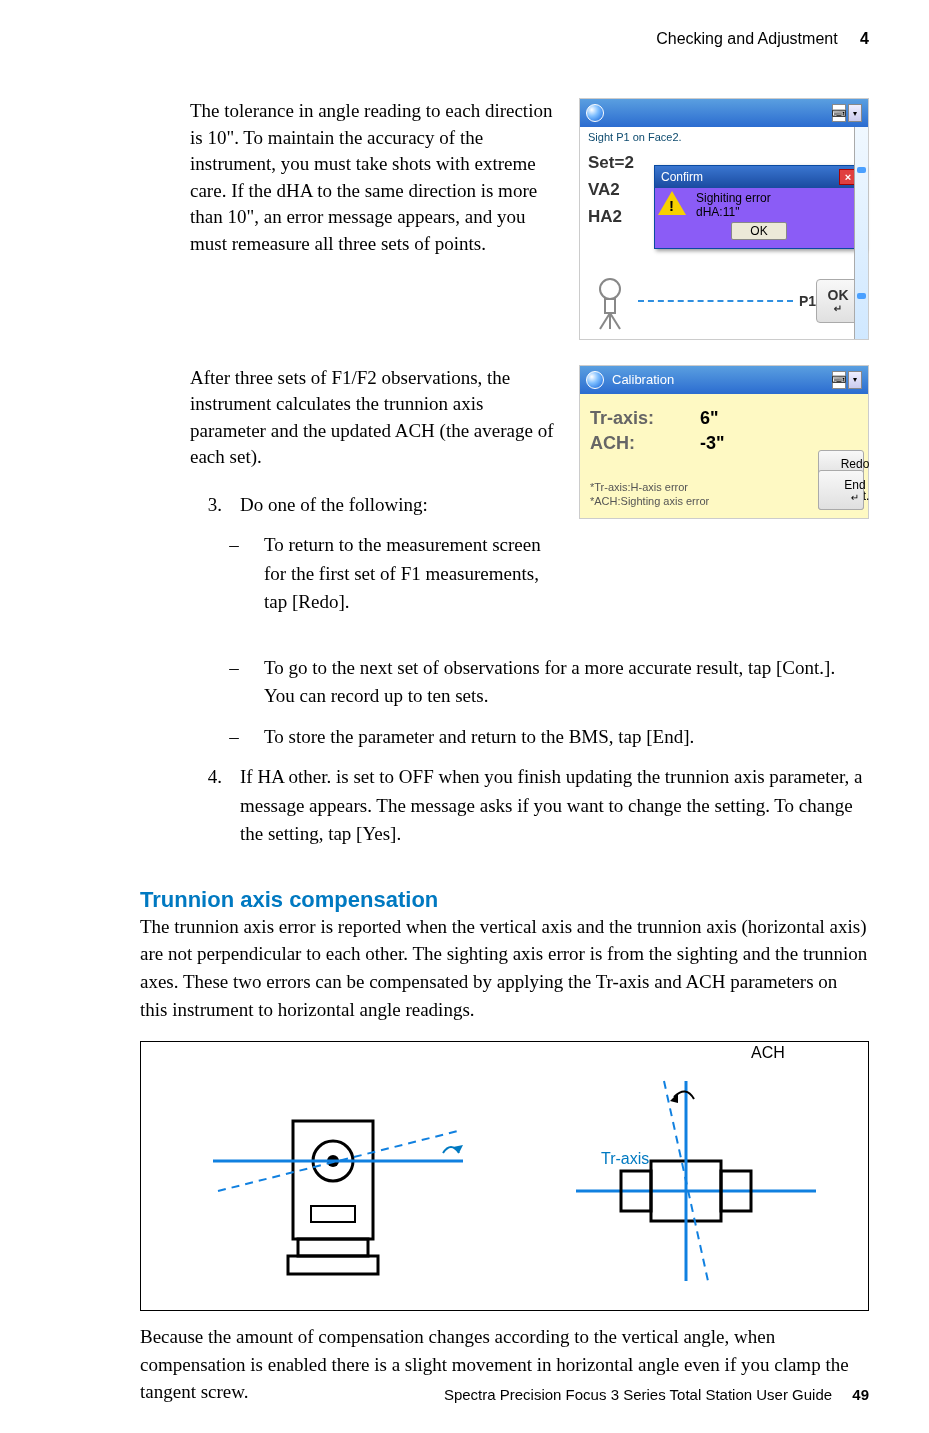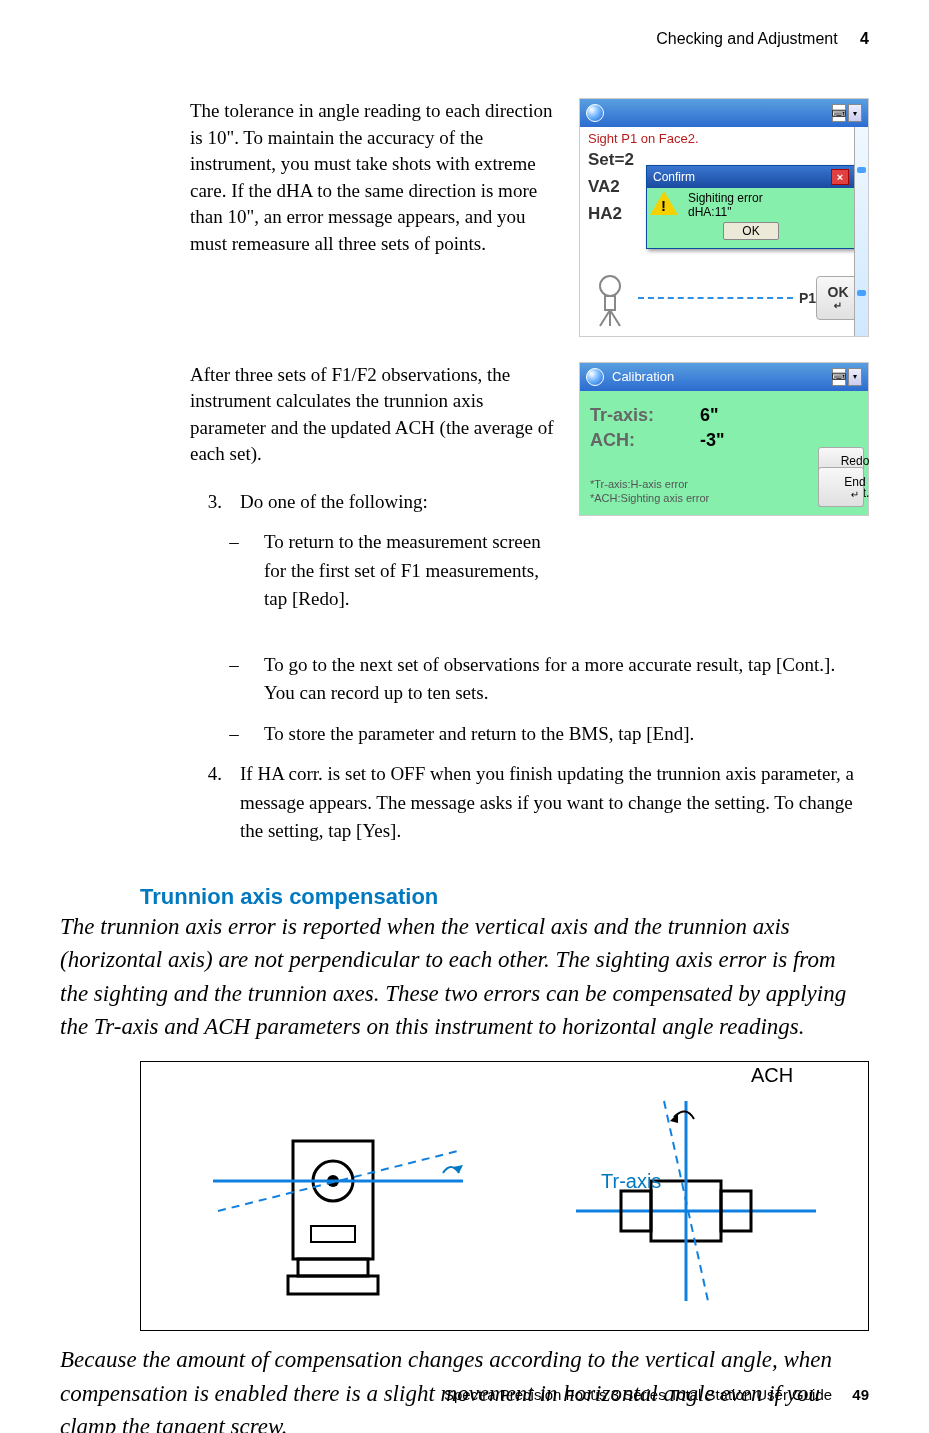--- a/index.html
+++ b/index.html
@@ -12,64 +12,64 @@
     .text-with-screenshot > .text-col { flex: 1; font-size: 19px; line-height: 1.4; }
     .text-with-screenshot > .shot-col { width: 290px; flex-shrink: 0; }
     
     .shot1 { border: 1px solid #ccc; background: #fff; font-family: Arial, sans-serif; position: relative; }
     .shot-titlebar { height: 28px; background: linear-gradient(#5a9fe0,#2b6cd0); display: flex; align-items: center; padding: 0 6px; gap: 4px; }
     .shot-titlebar .logo { width: 18px; height: 18px; background: radial-gradient(circle at 30% 30%, #fff, #7fbfff 40%, #0b5ed7); border-radius: 50%; border: 1px solid #fff; }
     .shot-titleright { margin-left: auto; display:flex; align-items:center; gap:2px; }
     .shot-pin { width: 14px; height: 18px; background: #fff; border:1px solid #888; display:flex; align-items:center; justify-content:center; font-size:10px; }
     .shot-dd { width: 14px; height: 18px; background: linear-gradient(#eef,#cce); border:1px solid #888; display:flex; align-items:center; justify-content:center; font-size:8px; }
     .shot-body { padding: 4px 8px 8px 8px; font-size: 14px; color: #333; position: relative; }
-    .shot-instr { color:#b91c1c; font-size: 13px; }
+    .shot-instr { color:#0c4a6e; font-size: 11px; margin-bottom: 6px; }
     .shot-data { font-weight: bold; font-size: 17px; font-family: Arial, sans-serif; line-height: 1.6; }
     .sidebar-vert { position:absolute; right:0; top:28px; bottom:0; width:14px; background: linear-gradient(#f0f8ff,#d0e8ff); border-left:1px solid #aaa; }
     .sidebar-vert::before,.sidebar-vert::after{content:'';position:absolute;left:2px;right:2px;height:6px;background:#4aa0ff;border-radius:2px;}
     .sidebar-vert::before{top:40px;} .sidebar-vert::after{bottom:40px;}
-    .confirm-dialog { position: absolute; top: 38px; right: 12px; width: 210px; background: #86efac; border: 1px solid #0a4aa0; box-shadow: 2px 2px 4px rgba(0,0,0,.4); font-family: Tahoma, Arial, sans-serif; }
+    .confirm-dialog { position: absolute; top: 38px; right: 4px; width: 210px; background: #8b5cf6; border: 1px solid #0a4aa0; box-shadow: 2px 2px 4px rgba(0,0,0,.4); font-family: Tahoma, Arial, sans-serif; }
     .confirm-title { background: linear-gradient(#3a76d0,#1a4aa0); color: #fff; font-size: 12px; padding: 3px 6px; display: flex; align-items: center; }
     .confirm-title .x { margin-left: auto; width: 18px; height: 16px; background: #e04040; border:1px solid #a00; color:#fff; display:flex; align-items:center; justify-content:center; font-size:11px; font-weight:bold; }
     .confirm-body { display: flex; padding: 3px; gap: 10px; align-items: center; font-size: 12px; color:#000; }
     .warn-icon { width: 28px; height: 28px; flex-shrink:0; }
     .warn-tri { width:0;height:0;border-left:14px solid transparent;border-right:14px solid transparent;border-bottom:24px solid #f7d000; position:relative; }
     .warn-tri::after{content:'!';position:absolute;left:-3px;top:6px;font-weight:bold;color:#000;font-size:15px;}
     .confirm-btn-row { text-align: center; padding-bottom: 8px; }
     .confirm-btn-row button { font-family: Tahoma, Arial, sans-serif; font-size: 12px; padding: 1px 18px; background:#ece9d8; border:1px solid #888; border-radius:2px; }
     .shot-lower { display:flex; align-items:center; margin-top: 40px; }
     .target-ico { width: 44px; height: 60px; position: relative; }
     .dashed-line { border-top:2px dashed #2f8fe0; flex:1; height:0; margin: 0 6px; }
     .p1 { font-weight:bold; font-size:14px; }
     .ok-soft { margin-left:auto; width:44px; height:44px; background:linear-gradient(#f8f8f8,#e0e0e0); border:1px solid #aaa; border-radius:4px; display:flex; flex-direction:column; align-items:center; justify-content:center; font-weight:bold; font-size:14px; }
     .ok-soft small{font-size:10px;}
     
-    .shot2 { border: 1px solid #ccc; background: #86efac; font-family: Arial, sans-serif; position: relative; }
+    .shot2 { border: 1px solid #ccc; background: #fef9c3; font-family: Arial, sans-serif; position: relative; }
     .shot2 .shot-titlebar .title-text { color:#fff; font-size:13px; margin-left:4px; }
     .shot2-body { padding: 10px 54px 10px 10px; position: relative; }
     .calib-row { display:flex; font-size:18px; font-weight:bold; margin:4px 0; }
     .calib-row .k{width:110px;color:#666;} .calib-row .v{flex:1;}
     .shot2-notes { font-size:11px; color:#555; margin-top:26px; line-height:1.3; }
     .shot2-btns { position:absolute; right:4px; top:56px; display:flex; flex-direction:column; gap:4px; }
     .shot2-btns .sb, .shot2-end { width:46px; height:28px; background:linear-gradient(#f8f8f8,#e0e0e0); border:1px solid #aaa; border-radius:3px; display:flex; align-items:center; justify-content:center; font-size:12px;padding-left:28px; }
     .shot2-end { position:absolute; right:4px; bottom:8px; height:40px; flex-direction:column; }
     
     .num-item { display:flex; margin-bottom:6px; gap:18px; font-size:19px; line-height:1.5; }
     .num-item .num { width:32px; text-align:right; flex-shrink:0; }
     .num-item .body { flex:1; }
     .dash-item { display:flex; gap:18px; margin: 12px 0; font-size:19px; line-height:1.5; }
     .dash-item .dash { width:24px; text-align:center; flex-shrink:0; margin-left:32px; }
     .dash-item .body { flex:1; }
     .step4 { margin-top: 10px; }
     
     .section-head { margin-top: 38px; margin-left: 80px; font-family: Arial, Helvetica, sans-serif; font-weight: bold; color: #0079c1; font-size: 22px; margin-bottom: 0; }
-    .section-para { font-size: 23px; line-height: 1.45; font-style: italic; }
+    .section-para { margin-left: 80px; font-size: 19px; line-height: 1.45; }
     
     .diagram-box { margin: 18px 0 12px 80px; border: 1px solid #000; padding: 10px 0; display:flex; align-items:center; justify-content:space-around; height: 270px; position: relative; }
-    .diagram-label { position:absolute; font-family: Arial, sans-serif; font-size:20px; }
+    .diagram-label { position:absolute; font-family: Arial, sans-serif; font-size:16px; }
     .label-tr { left: 460px; top: 108px; color: #0079c1; }
     .label-ach { left: 610px; top: 2px; color: #000; }
     .station-front svg, .station-side svg { display:block; }
     
     .page-footer { position:absolute; bottom: 30px; right: 60px; font-family: Arial, sans-serif; font-size: 15px; }
     .page-footer .pn { font-weight: bold; margin-left: 16px; }
   </style>
 </head>
 <body>
 
@@ -191,21 +191,21 @@
     <div class="dash-item">
       <div class="dash">–</div>
       <div class="body">To go to the next set of observations for a more accurate result, tap [Cont.]. You can record up to ten sets.</div>
     </div>
     <div class="dash-item">
       <div class="dash">–</div>
       <div class="body">To store the parameter and return to the BMS, tap [End].</div>
     </div>
     <div class="num-item step4">
       <div class="num">4.</div>
-      <div class="body">If HA corr. is set to OFF when you finish updating the trunnion axis parameter, a message appears. The message asks if you want to change the setting. To change the setting, tap [Yes].</div>
+      <div class="body">If HA other. is set to OFF when you finish updating the trunnion axis parameter, a message appears. The message asks if you want to change the setting. To change the setting, tap [Yes].</div>
     </div>
   </div>
 
   <div class="section-head">Trunnion axis compensation</div>
   <p class="section-para">The trunnion axis error is reported when the vertical axis and the trunnion axis (horizontal axis) are not perpendicular to each other. The sighting axis error is from the sighting and the trunnion axes. These two errors can be compensated by applying the Tr-axis and ACH parameters on this instrument to horizontal angle readings.</p>
 
   <div class="diagram-box">
     <div class="diagram-label label-tr">Tr-axis</div>
     <div class="diagram-label label-ach">ACH</div>
     <div class="station-front">

